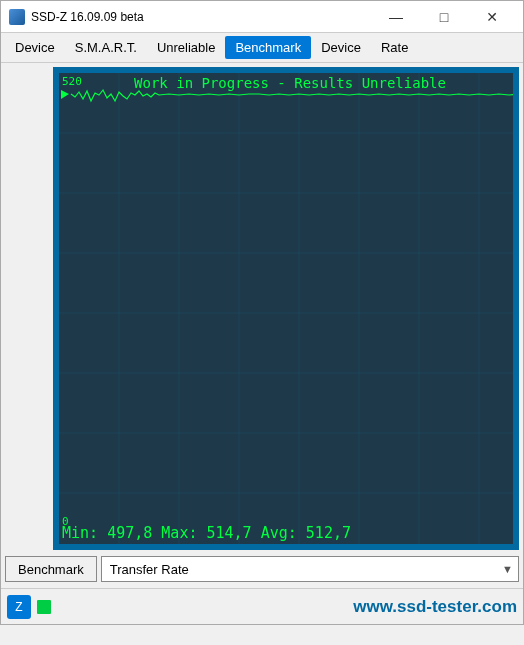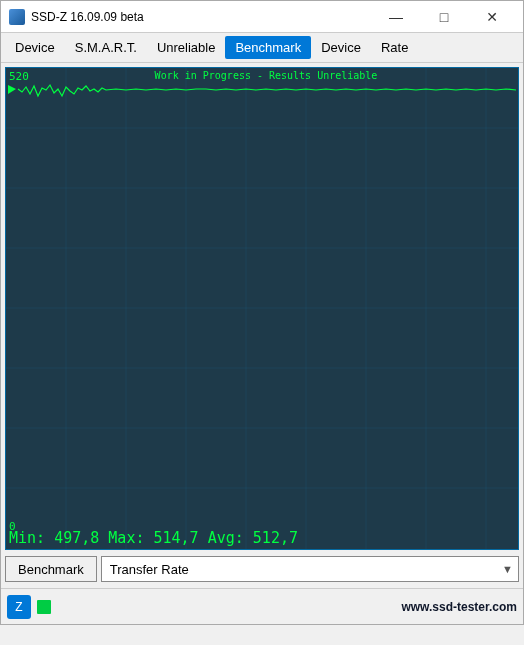--- a/index.html
+++ b/index.html
@@ -93,23 +93,24 @@
       display: flex;
       flex-direction: column;
       padding: 4px;
       background: #f0f0f0;
     }
 
     
     .graph-container {
       flex: 1;
       background: #1e3a4a;
-      border: 1px solid #0369a1;
+      border: 6px solid #0369a1;
       position: relative;
       overflow: hidden;
+      margin-left: 48px;
     }
 
     .graph-label-y-top {
       position: absolute;
       top: 2px;
       left: 3px;
       color: #00ff41;
       font-size: 11px;
       font-family: monospace;
       z-index: 5;
@@ -125,21 +126,21 @@
       z-index: 5;
     }
 
     .graph-status {
       position: absolute;
       top: 2px;
       left: 8px;
       right: 0;
       text-align: center;
       color: #00ff41;
-      font-size: 10px;
+      font-size: 14px;
       font-family: monospace;
       z-index: 5;
     }
 
     .graph-stats {
       position: absolute;
       bottom: 2px;
       left: 3px;
       color: #00ff41;
       font-size: 15px;
@@ -234,22 +235,22 @@
       flex-shrink: 0;
     }
 
     .status-text {
       flex: 1;
       font-size: 13px;
       color: #000;
     }
 
     .website-text {
-      font-size: 12px;
-      color: #0f172a;
+      font-size: 17px;
+      color: #0369a1;
       font-weight: bold;
       margin-left: auto;
     }
   </style>
 </head>
 <body>
 
 <div class="window">
 
   <div class="title-bar">

